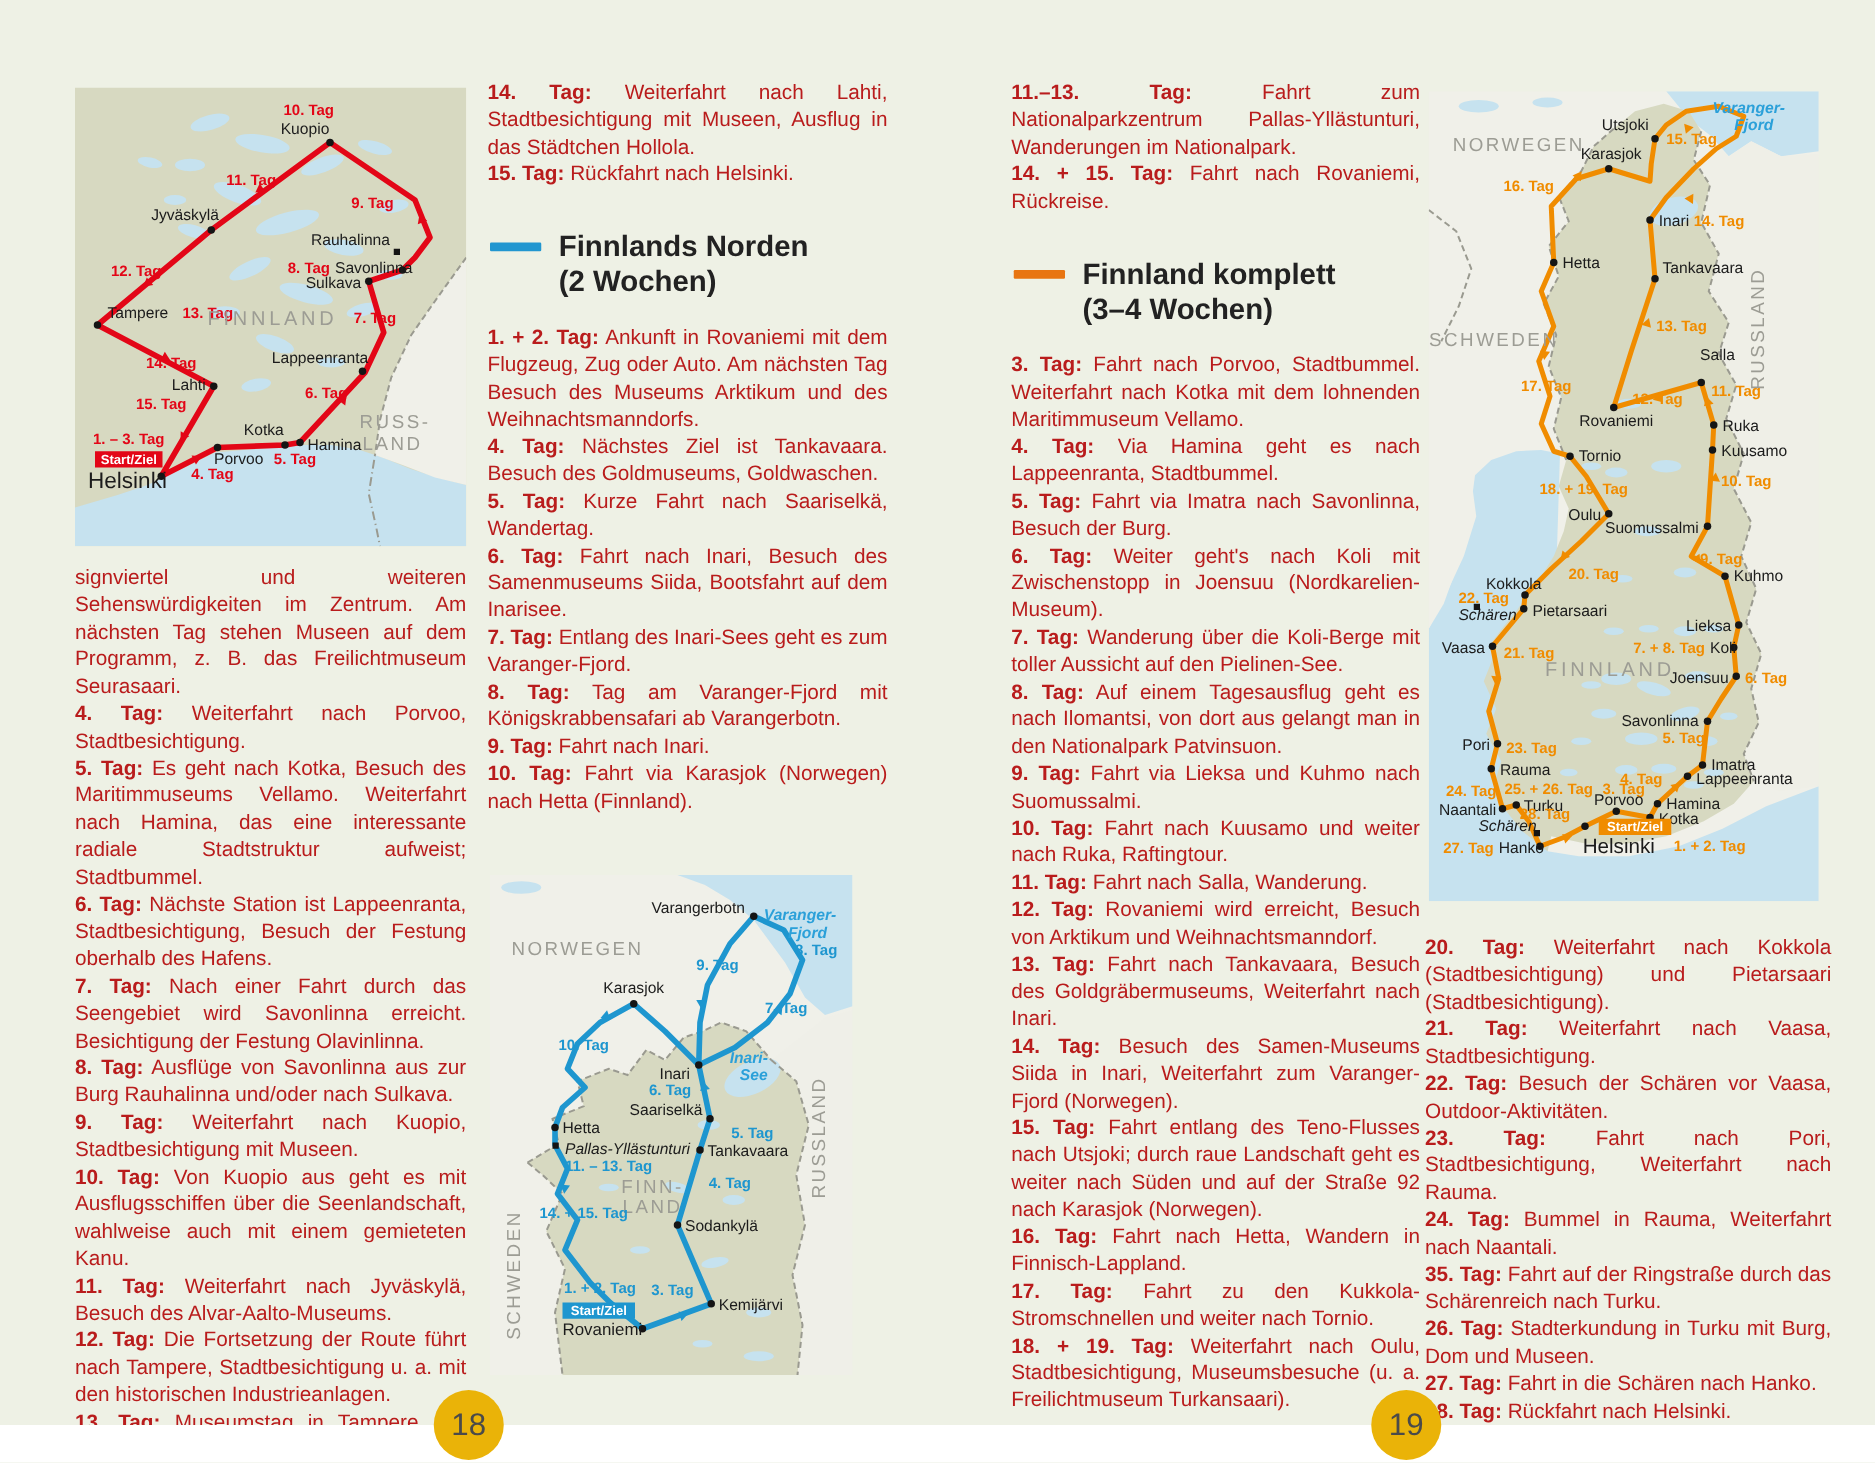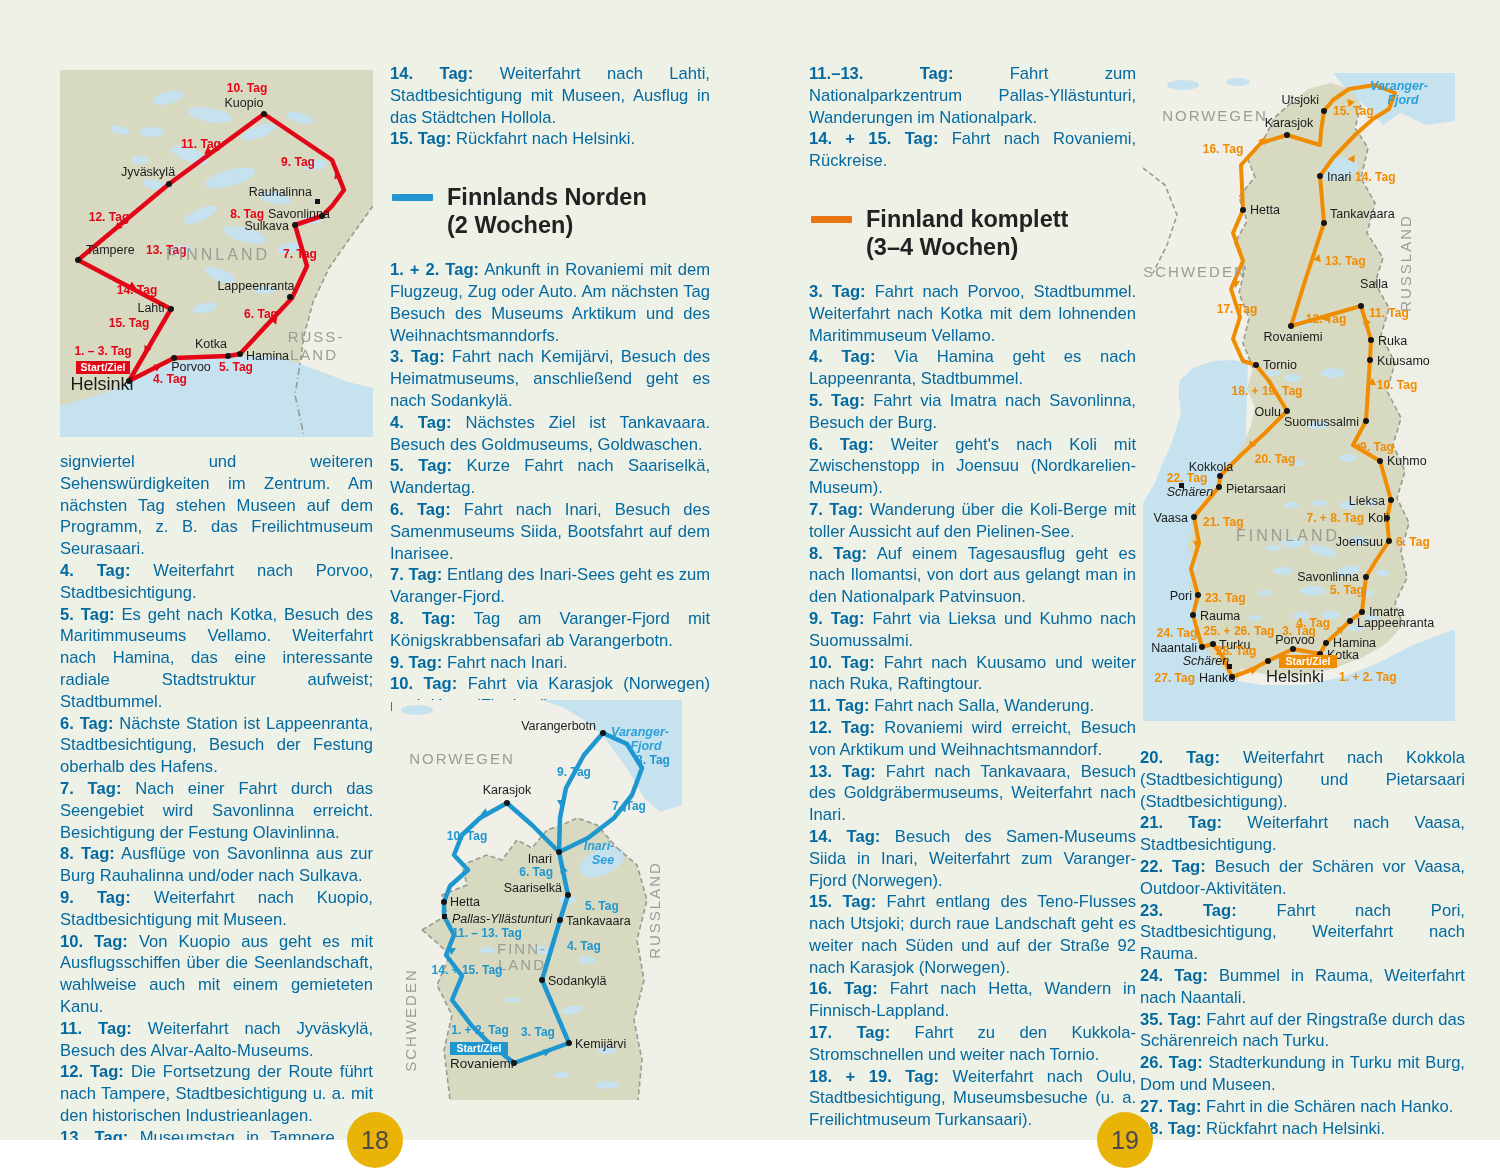--- a/index.html
+++ b/index.html
@@ -2,21 +2,21 @@
 <html><head>
 <meta charset="utf-8">
 <style>
   html,body{margin:0;padding:0;}
   body{width:1500px;height:1170px;font-family:"Liberation Sans",sans-serif;background:#ffffff;}
   .spread{position:relative;width:1500px;height:1170px;background:#eef1e5;overflow:hidden;}
   .bottom-strip{position:absolute;left:0;top:1140px;width:1500px;height:30px;background:#ffffff;}
   .pagenum{position:absolute;width:56px;height:56px;border-radius:50%;background:#eab308;
            display:flex;align-items:center;justify-content:center;font-size:25px;color:#4a4a4a;}
   .col{position:absolute;}
-  p.day{margin:0;text-align:justify;font-size:16.6px;line-height:21.8px;color:#0369a1;}
+  p.day{margin:0;text-align:justify;font-size:16.6px;line-height:21.8px;color:#b91c1c;}
   p.day b{font-weight:bold;}
   .route-head{display:flex;align-items:flex-start;margin:33px 0 20px 0;}
   .route-head .dash{width:41px;height:7px;margin:11px 14px 0 2px;flex:none;border-radius:1px;}
   .dash.blue{background:#2196d0;}
   .dash.orange{background:#e87511;}
   .route-title{font-size:23.5px;line-height:28px;font-weight:bold;color:#222222;}
   
   svg text{font-family:"Liberation Sans",sans-serif;}
   .city{font-size:12.5px;fill:#1b1b1b;}
   .city.big{font-size:18px;}
@@ -165,21 +165,20 @@
       <div class="dash blue"></div>
       <div class="route-title">
         <div>Finnlands Norden</div>
         <div>(2 Wochen)</div>
       </div>
     </div>
     <div>
 
         <p class="day"><b>1. + 2. Tag:</b> <span>Ankunft in Rovaniemi mit dem Flugzeug, Zug oder Auto. Am nächsten Tag Besuch des Museums Arktikum und des Weihnachtsmanndorfs.</span></p>
 
-        <p class="day"><b>3. Tag:</b> <span>Fahrt nach Kemijärvi, Besuch des Heimatmuseums, anschließend geht es nach Sodankylä.</span></p>
 
         <p class="day"><b>4. Tag:</b> <span>Nächstes Ziel ist Tankavaara. Besuch des Goldmuseums, Goldwaschen.</span></p>
 
         <p class="day"><b>5. Tag:</b> <span>Kurze Fahrt nach Saariselkä, Wandertag.</span></p>
 
         <p class="day"><b>6. Tag:</b> <span>Fahrt nach Inari, Besuch des Samenmuseums Siida, Bootsfahrt auf dem Inarisee.</span></p>
 
         <p class="day"><b>7. Tag:</b> <span>Entlang des Inari-Sees geht es zum Varanger-Fjord.</span></p>
 
         <p class="day"><b>8. Tag:</b> <span>Tag am Varanger-Fjord mit Königskrabbensafari ab Varangerbotn.</span></p>

